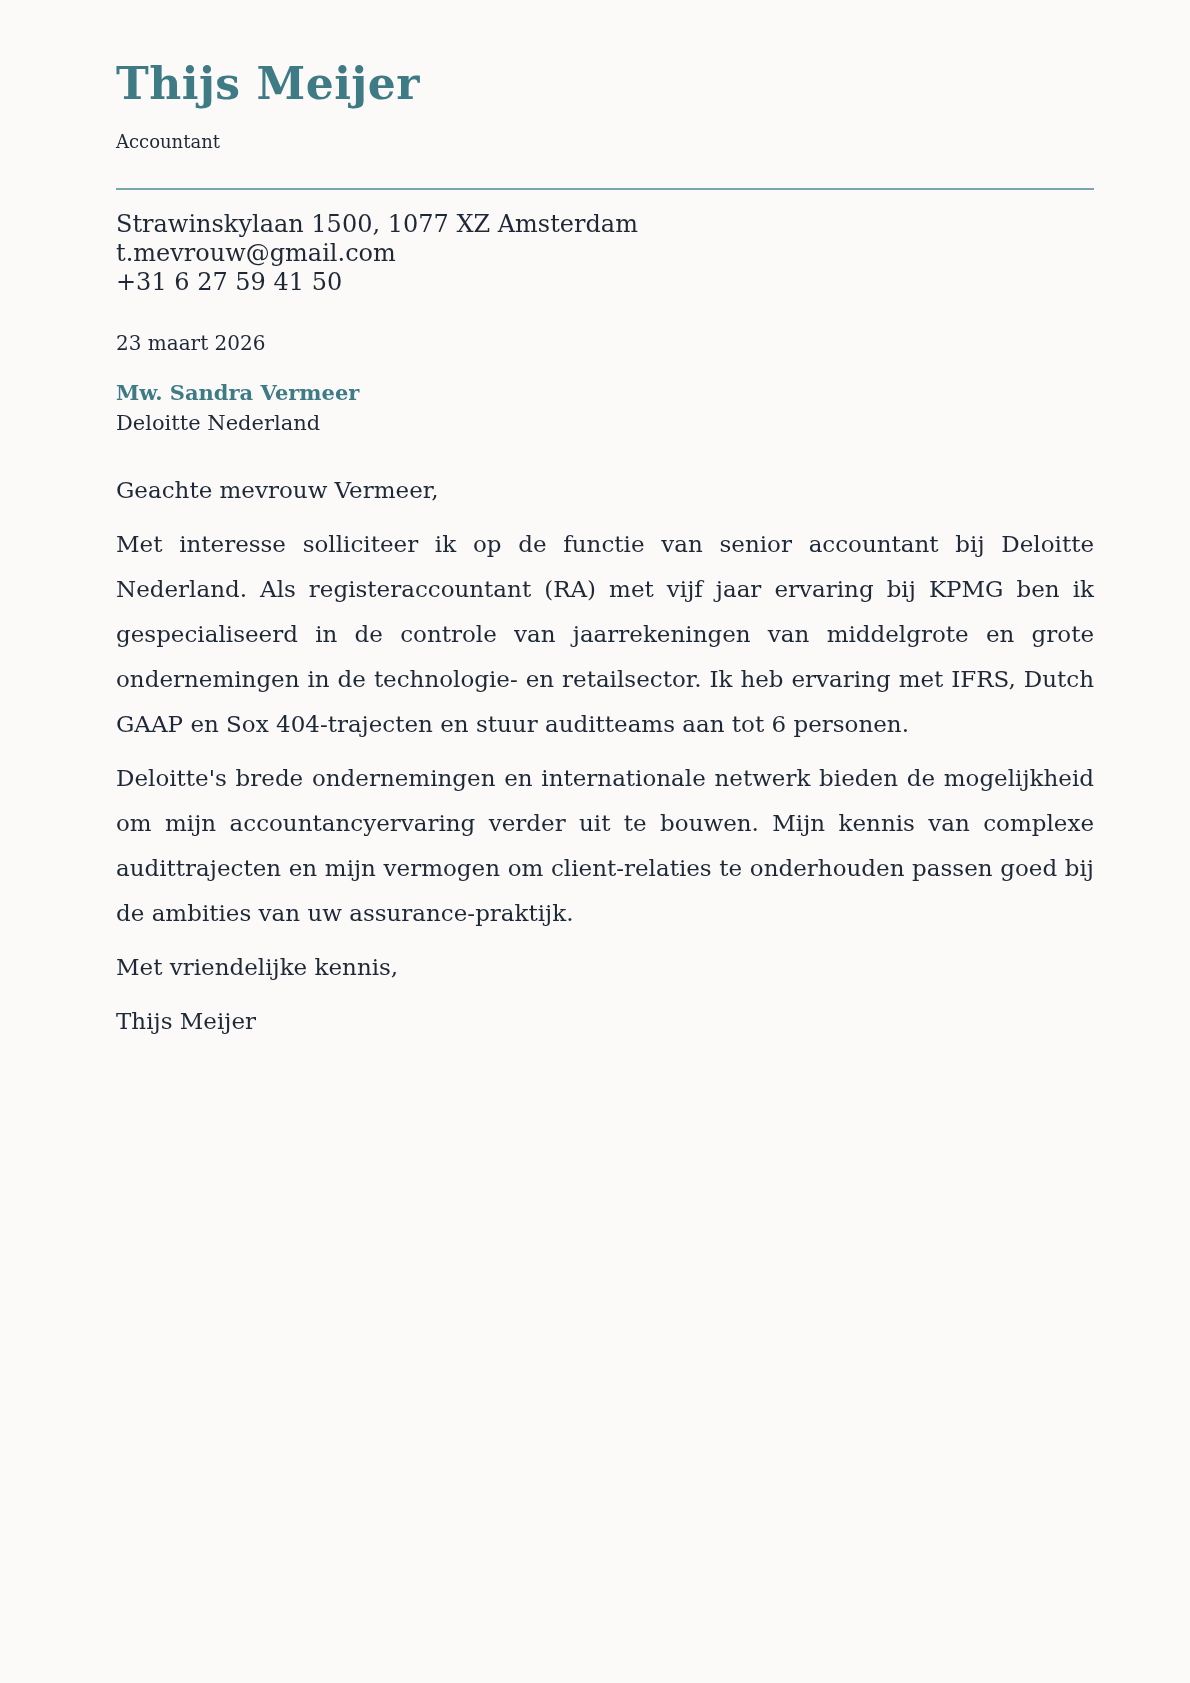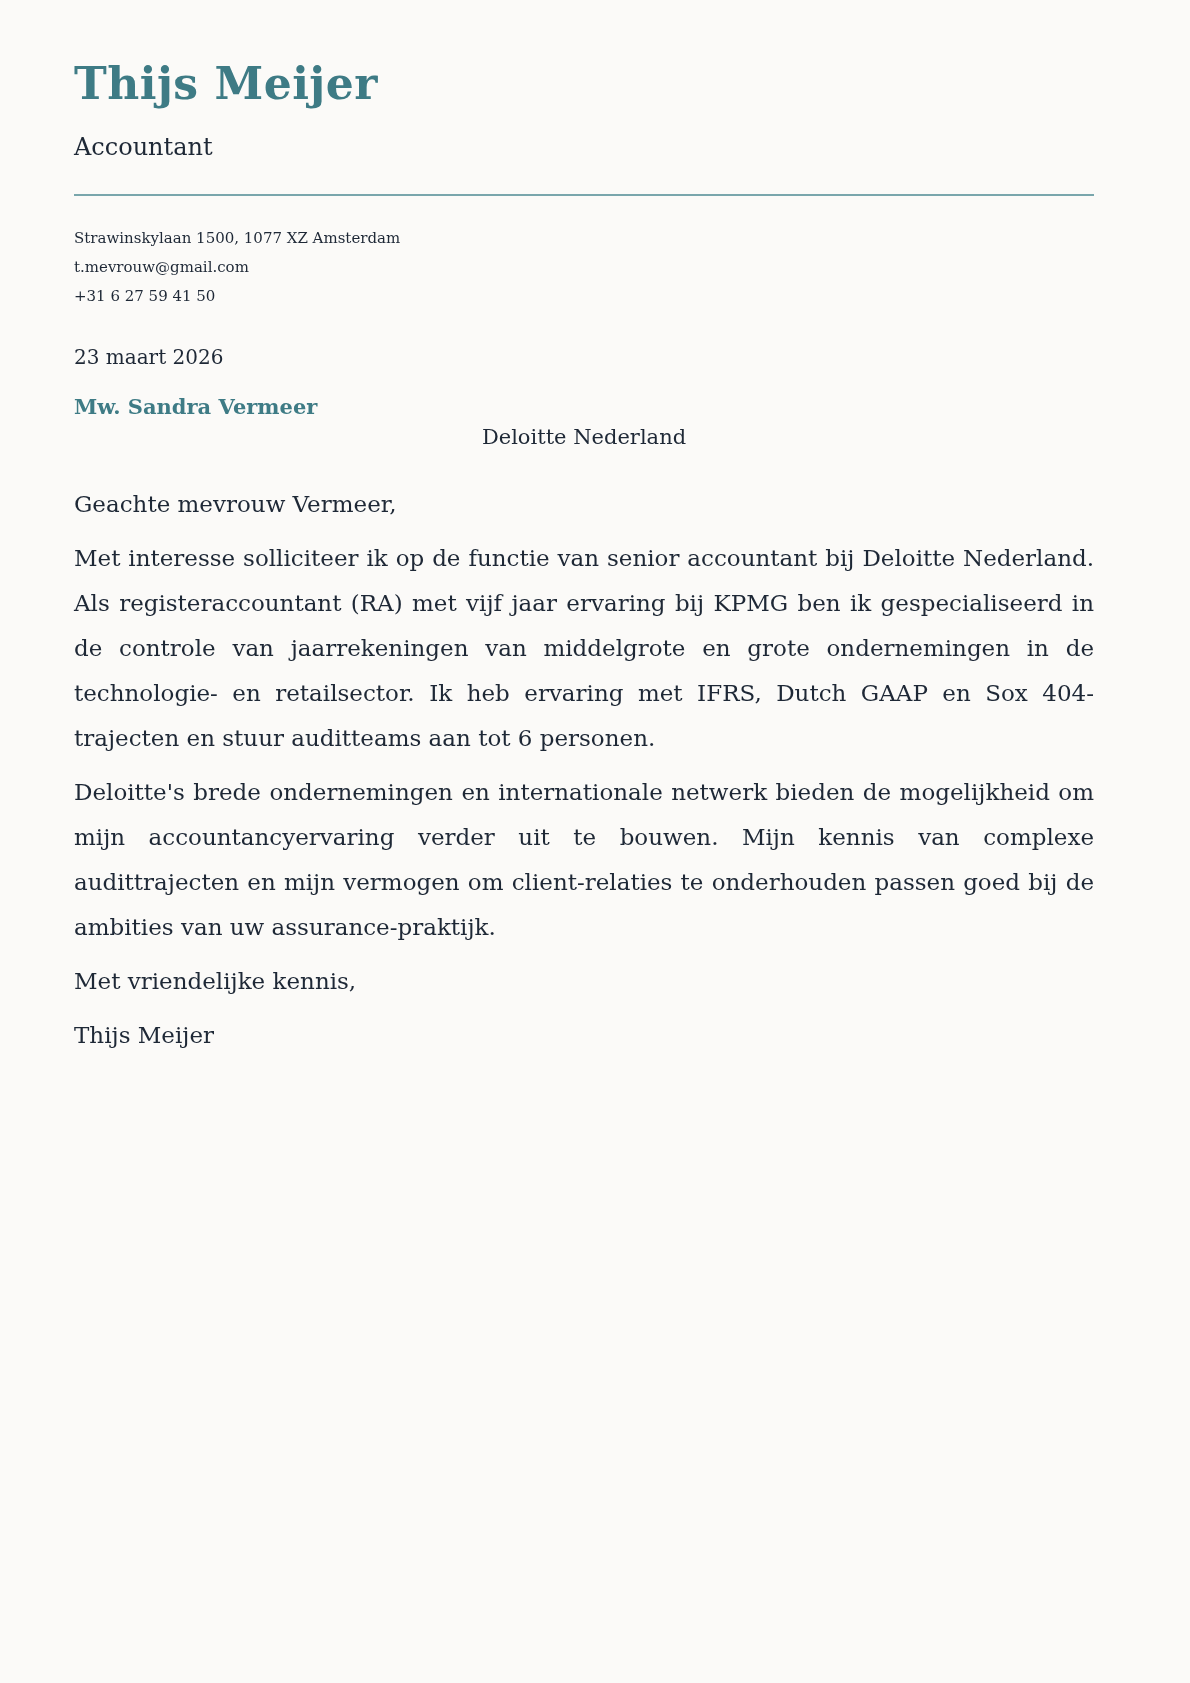--- a/index.html
+++ b/index.html
@@ -14,62 +14,61 @@
     width: 1190px;
     height: 1683px;
     font-family: "DejaVu Serif", "Liberation Serif", serif;
     color: var(--ink);
     overflow: hidden;
   }
   .page {
     width: 1190px;
     height: 1683px;
     background: var(--background);
-    padding: 60px 96px 0 74px;
+    padding: 60px 96px 0 116px;
   }
   .sender-name {
     font-size: 44px;
     line-height: 1.1;
     font-weight: 700;
     color: var(--accent);
     letter-spacing: 0.5px;
   }
   .job-title {
-    margin-top: 24px;
-    font-size: 24px;
+    margin-top: 18px;
+    font-size: 18px;
     line-height: 31px;
     font-weight: 400;
   }
   .divider {
     border: none;
     height: 2px;
     background: var(--divider);
     margin-top: 31px;
   }
   .contact {
-    margin-top: 28px;
-    font-size: 15px;
+    margin-top: 20px;
+    font-size: 24px;
     line-height: 29px;
   }
   .date {
     margin-top: 32px;
     font-size: 20px;
     line-height: 29px;
   }
   .recipient { margin-top: 20px; }
   .recipient-name {
     font-size: 21px;
     line-height: 30px;
     font-weight: 700;
     color: var(--accent);
   }
   .recipient-company {
     font-size: 21px;
     line-height: 30px;
-    text-align: center;
   }
   .letter-text {
     margin-top: 30px;
     font-size: 23px;
     line-height: 45px;
   }
   .letter-text p { margin-bottom: 9px; }
   .letter-text p.justified {
     text-align: justify;
     text-justify: inter-word;

